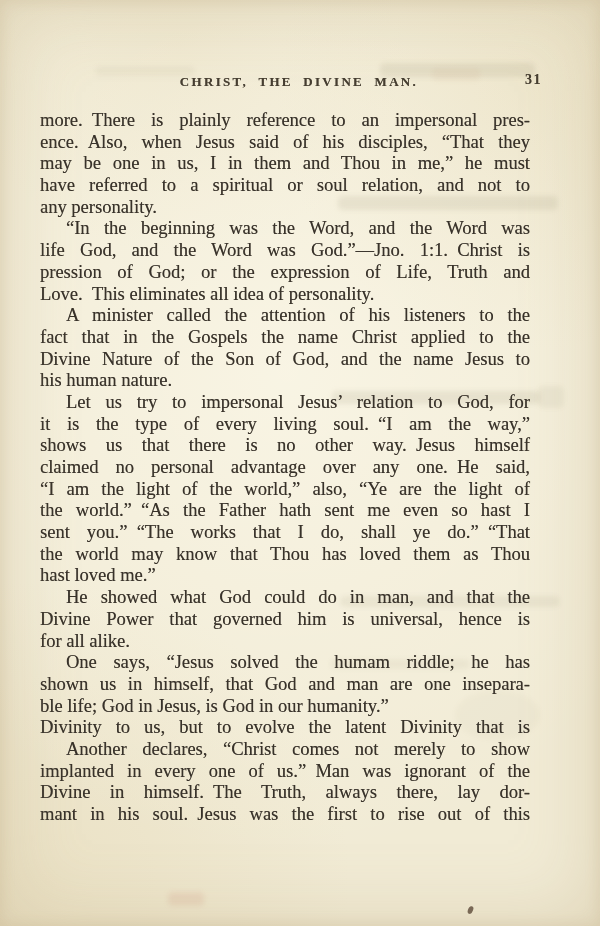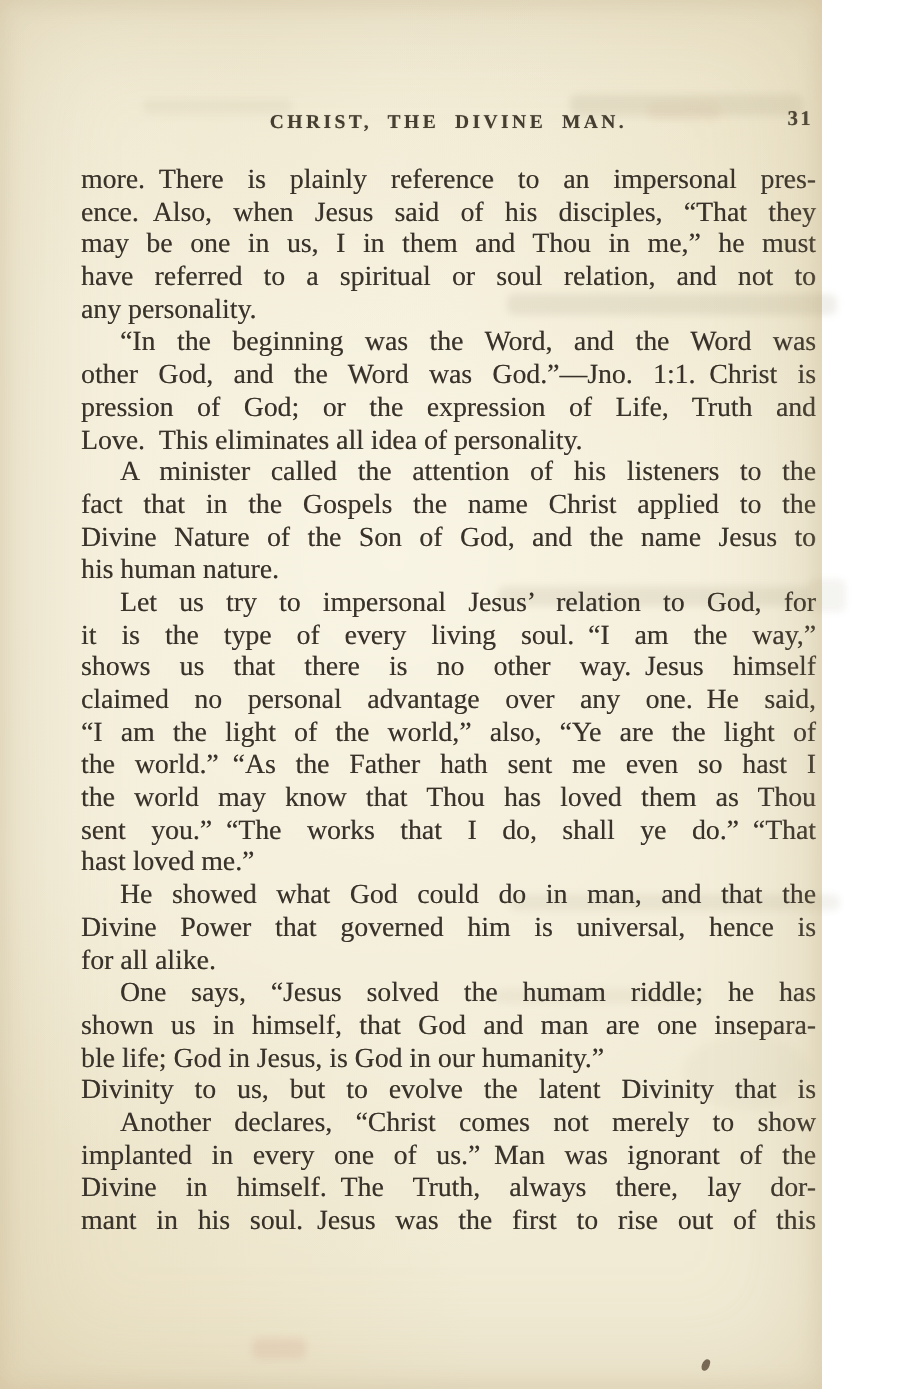--- a/index.html
+++ b/index.html
@@ -1,21 +1,21 @@
 <!DOCTYPE html>
 <html><head>
 <meta charset="utf-8">
 <style>
   html,body{margin:0;padding:0;}
   body{
     width:600px;height:926px;overflow:hidden;
     font-family:"Liberation Serif", serif;
   }
   .page{
-    position:relative;width:548px;height:926px;
+    position:relative;width:600px;height:926px;
     background-color:#f1ebd5;
     background-image:
       radial-gradient(ellipse 120% 85% at 48% 40%, rgba(255,252,240,0.55), rgba(255,252,240,0) 62%),
       radial-gradient(ellipse 60% 40% at 88% 10%, rgba(226,213,176,0.35), rgba(226,213,176,0) 70%),
       radial-gradient(ellipse 70% 45% at 8% 95%, rgba(224,210,172,0.38), rgba(224,210,172,0) 72%),
       radial-gradient(ellipse 50% 30% at 30% 5%, rgba(228,216,182,0.30), rgba(228,216,182,0) 75%);
   }
   .vignette{
     position:absolute;inset:0;pointer-events:none;
     box-shadow:
@@ -33,21 +33,21 @@
     text-shadow:0 0 0.5px rgba(70,62,49,0.55);
   }
   .folio{
     position:absolute;right:2px;top:0;
     font-size:14px;font-weight:bold;letter-spacing:1.5px;color:#453d30;
     text-shadow:0 0 0.5px rgba(70,62,49,0.5);
     text-align:center;
   }
   
   .body{
-    position:absolute;left:54px;top:110px;width:490px;
+    position:absolute;left:40px;top:110px;width:490px;
     font-size:18.5px;line-height:21.7px;color:#38322a;
     text-shadow:0.2px 0.2px 0.4px rgba(56,50,42,0.55);
   }
   .line{
     text-align:justify;
     text-align-last:justify;
     height:21.7px;overflow:visible;
   }
   .line.nojust{text-align-last:left;}
   .line.indent{text-indent:26px;}
@@ -98,39 +98,39 @@
   <div class="body">
       <div class="para">
         <div class="line"><span>more. There is plainly reference to an impersonal pres-</span></div>
         <div class="line"><span>ence. Also, when Jesus said of his disciples, “That they</span></div>
         <div class="line"><span>may be </span><span class="it">one in us</span><span>, I in them and Thou in me,” he must</span></div>
         <div class="line"><span>have referred to a spiritual or soul relation, and not to</span></div>
         <div class="line nojust"><span>any personality.</span></div>
       </div>
       <div class="para">
         <div class="line indent"><span>“In the beginning was the Word, and the Word was</span></div>
-        <div class="line"><span>other God, and the Word was God.”—</span><span class="it">Jno. 1:1.</span><span> Christ is</span></div>
+        <div class="line"><span>life God, and the Word was God.”—</span><span class="it">Jno. 1:1.</span><span> Christ is</span></div>
         <div class="line"><span>pression of God; or the expression of Life, Truth and</span></div>
         <div class="line nojust"><span>Love. This eliminates all idea of personality.</span></div>
       </div>
       <div class="para">
         <div class="line indent"><span>A minister called the attention of his listeners to the</span></div>
         <div class="line"><span>fact that in the Gospels the name Christ applied to the</span></div>
         <div class="line"><span>Divine Nature of the Son of God, and the name Jesus to</span></div>
         <div class="line nojust"><span>his human nature.</span></div>
       </div>
       <div class="para">
         <div class="line indent"><span>Let us try to impersonal Jesus’ relation to God, for</span></div>
         <div class="line"><span>it is the type of every living soul. “I am the way,”</span></div>
         <div class="line"><span>shows us that there is no other way. Jesus himself</span></div>
         <div class="line"><span>claimed no personal advantage over any one. He said,</span></div>
         <div class="line"><span>“I am the light of the world,” also, “Ye are the light of</span></div>
         <div class="line"><span>the world.” “As the Father hath sent me </span><span class="it">even so</span><span> hast I</span></div>
+        <div class="line"><span>sent you.” “The works that I do, shall ye do.” “That</span></div>
         <div class="line"><span>the world may know that Thou has loved them as Thou</span></div>
-        <div class="line"><span>sent you.” “The works that I do, shall ye do.” “That</span></div>
         <div class="line nojust"><span>hast loved me.”</span></div>
       </div>
       <div class="para">
         <div class="line indent"><span>He showed what God could do in man, and that the</span></div>
         <div class="line"><span>Divine Power that governed him is universal, hence is</span></div>
         <div class="line nojust"><span>for all alike.</span></div>
       </div>
       <div class="para">
         <div class="line indent"><span>One says, “Jesus solved the humam riddle; he has</span></div>
         <div class="line"><span>shown us in himself, that God and man are one insepara-</span></div>

